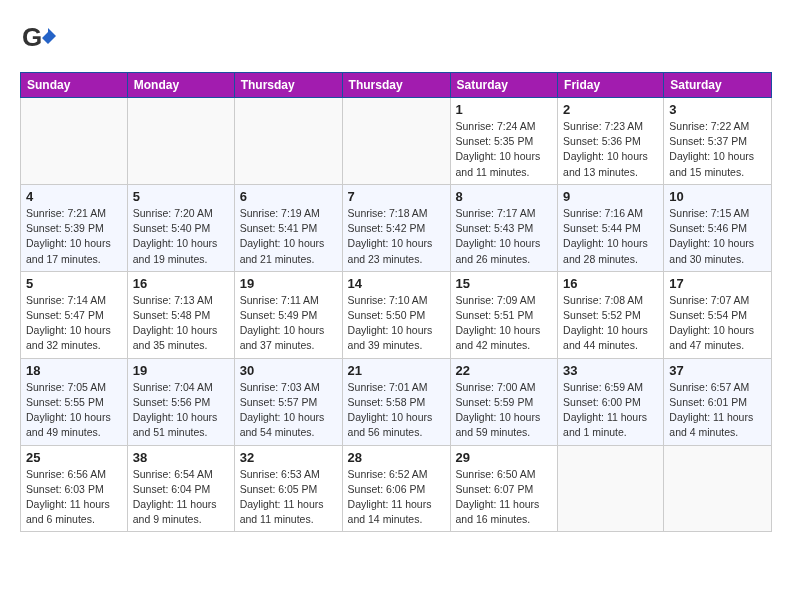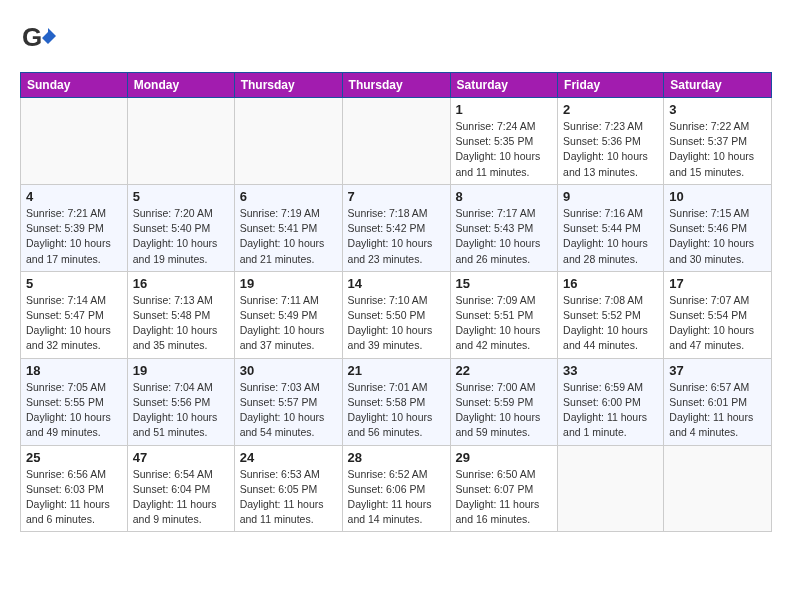--- a/index.html
+++ b/index.html
@@ -223,25 +223,25 @@
           <div class="cell-date">37</div>
           <div class="cell-info">Sunrise: 6:57 AM<br>Sunset: 6:01 PM<br>Daylight: 11 hours<br>and 4 minutes.</div>
         </td>
       </tr>
       <tr>
         <td>
           <div class="cell-date">25</div>
           <div class="cell-info">Sunrise: 6:56 AM<br>Sunset: 6:03 PM<br>Daylight: 11 hours<br>and 6 minutes.</div>
         </td>
         <td>
-          <div class="cell-date">47</div>
+          <div class="cell-date">38</div>
           <div class="cell-info">Sunrise: 6:54 AM<br>Sunset: 6:04 PM<br>Daylight: 11 hours<br>and 9 minutes.</div>
         </td>
         <td>
-          <div class="cell-date">24</div>
+          <div class="cell-date">32</div>
           <div class="cell-info">Sunrise: 6:53 AM<br>Sunset: 6:05 PM<br>Daylight: 11 hours<br>and 11 minutes.</div>
         </td>
         <td>
           <div class="cell-date">28</div>
           <div class="cell-info">Sunrise: 6:52 AM<br>Sunset: 6:06 PM<br>Daylight: 11 hours<br>and 14 minutes.</div>
         </td>
         <td>
           <div class="cell-date">29</div>
           <div class="cell-info">Sunrise: 6:50 AM<br>Sunset: 6:07 PM<br>Daylight: 11 hours<br>and 16 minutes.</div>
         </td>

